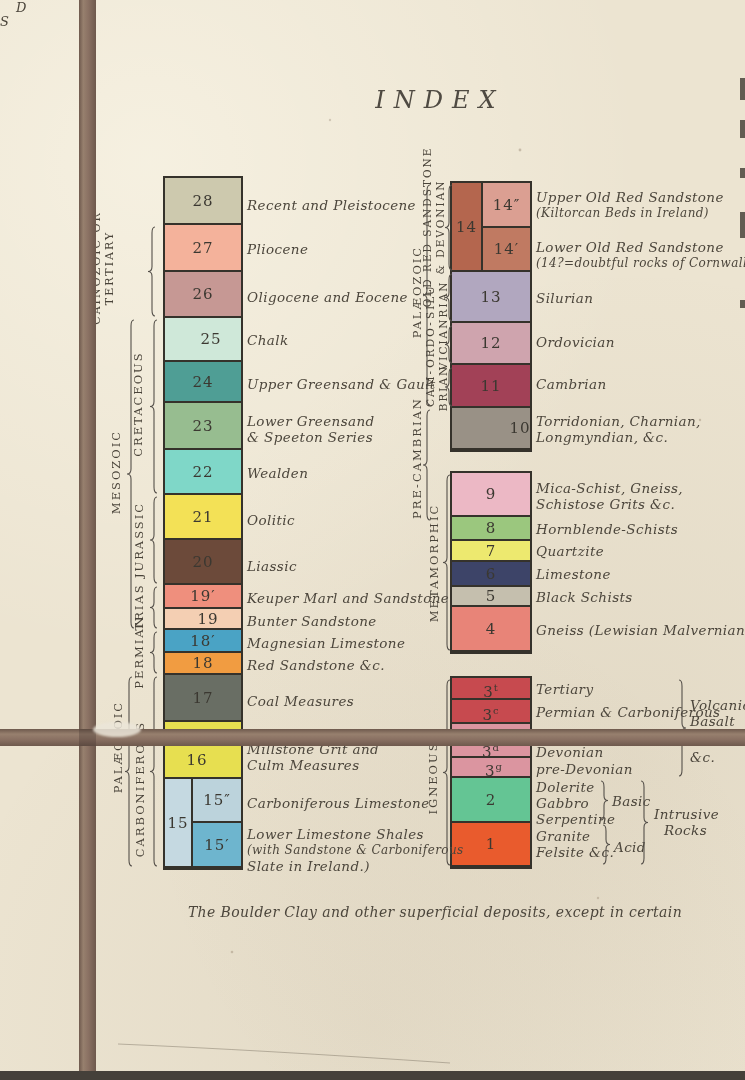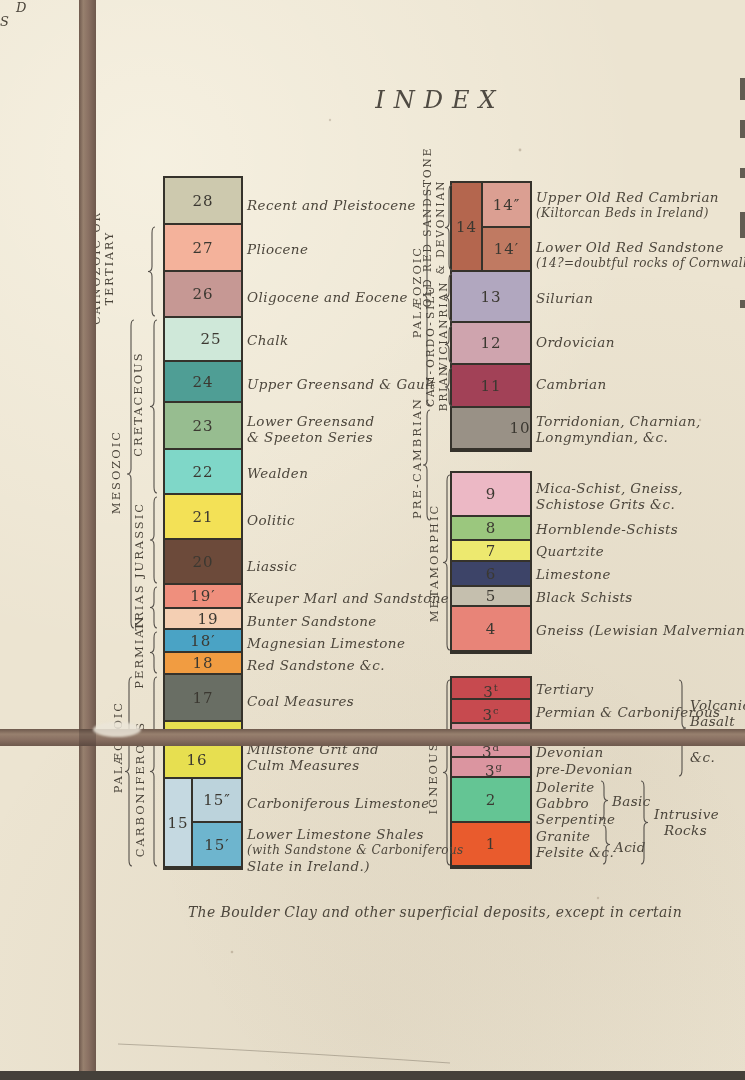--- a/index.html
+++ b/index.html
@@ -170,21 +170,21 @@
       <div>Lower Limestone Shales</div>
       <div class="small">(with Sandstone &amp; Carboniferous</div>
       <div>Slate in Ireland.)</div>
     </div>
     <div class="backing" style="left: 450px; top: 181px; width: 82px; height: 271px;"></div>
     <div class="block" style="left: 452px; top: 183px; width: 29px; height: 87px; background: rgb(180, 102, 78);"></div>
     <div class="num" style="left: 452px; top: 217.5px; width: 29px;">14</div>
     <div class="block hatch" style="left: 483px; top: 183px; width: 47px; height: 43px; background: rgb(219, 159, 146);"></div>
     <div class="num" style="left: 483px; top: 195.5px; width: 47px;">14″</div>
     <div class="lbl" style="left: 536px; top: 189px;">
-      <div>Upper Old Red Cambrian</div>
+      <div>Upper Old Red Sandstone</div>
       <div class="small">(Kiltorcan Beds in Ireland)</div>
     </div>
     <div class="block hatch" style="left: 483px; top: 228px; width: 47px; height: 42px; background: rgb(192, 122, 98);"></div>
     <div class="num" style="left: 483px; top: 240px; width: 47px;">14′</div>
     <div class="lbl" style="left: 536px; top: 239px;">
       <div>Lower Old Red Sandstone</div>
       <div class="small">(14?=doubtful rocks of Cornwall)</div>
     </div>
     <div class="block hatch" style="left: 452px; top: 272px; width: 78px; height: 49px; background: rgb(177, 167, 191);"></div>
     <div class="num" style="left: 452px; top: 287.5px; width: 78px;">13</div>

